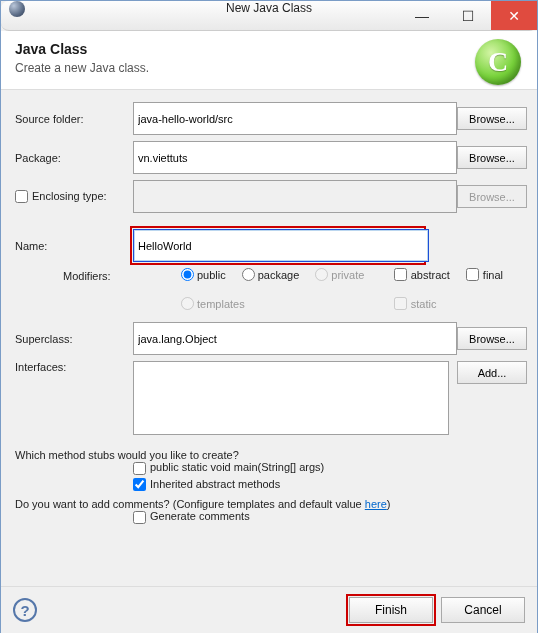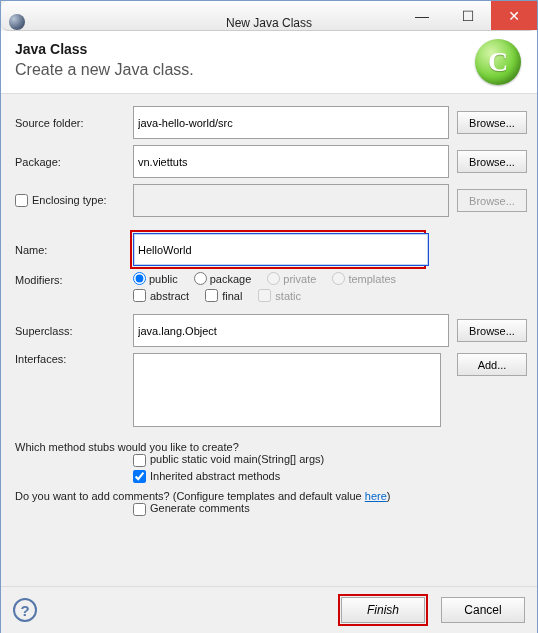--- a/index.html
+++ b/index.html
@@ -1,50 +1,50 @@
 <!DOCTYPE html>
 <html><head>
 <meta charset="utf-8">
 <style>
   * { box-sizing: border-box; font-family: "Segoe UI", Tahoma, sans-serif; }
   body { margin: 0; background: #f0f0f0; width: 538px; height: 633px; overflow: hidden; border: 1px solid #7a9cc6; }
-  .titlebar { height: 30px; background: linear-gradient(#fdfdfd,#e9e9e9); display: flex; align-items: flex-end; border-bottom: 1px solid #ccc; position: relative; border-radius: 8px; }
+  .titlebar { height: 30px; background: linear-gradient(#fdfdfd,#e9e9e9); display: flex; align-items: flex-start; border-bottom: 1px solid #ccc; position: relative; border-radius: 8px; }
   .ecl-icon { width: 16px; height: 16px; margin: 0 6px 0 8px; border-radius: 50%; background: radial-gradient(circle at 30% 30%, #b9c6d9, #5a6b85 60%, #2d3a52); position: relative; }
   .title { font-size: 12px; color: #222; position:absolute; left:0; right:0; text-align:center; pointer-events:none;}
   .winbtns { margin-left: auto; display: flex; height: 100%; }
   .winbtn { width: 46px; display:flex; align-items:center; justify-content:center; font-size:14px; color:#333; }
   .winbtn.close { background:#e04b3f; color:#fff; }
   .header { background:#fff; border-bottom:1px solid #ddd; padding:10px 14px 14px; position:relative; }
   .header h1 { margin:0; font-size:14px; font-weight:600; color:#1a1a1a;}
-  .header p { margin:4px 0 0; font-size:16px; color:#555;}
+  .header p { margin:4px 0 0; font-size:12px; color:#555;}
   .cicon { position:absolute; right:16px; top:8px; width:46px; height:46px; border-radius:50%; background: radial-gradient(circle at 35% 30%, #d4f5a6, #78d23b 55%, #3d8f14); display:flex; align-items:center; justify-content:center; box-shadow: inset -3px -3px 6px rgba(0,0,0,.2), 0 1px 2px rgba(0,0,0,.3);}
   .cicon span{ font-family: Georgia, serif; font-size:28px; font-weight:bold; color:#fff; text-shadow:0 1px 1px rgba(0,0,0,.3);}
   .content { padding: 12px 10px 6px 14px; font-size:11px; color:#222; }
   .row { display:flex; align-items:center; margin-bottom:6px; min-height:22px; }
   .label { width:118px; flex-shrink:0; }
   .field { flex:1; display:flex; align-items:center; }
   input[type=text].tbox { height:33px; border:1px solid #a0a0a0; background:#fff; font-size:11px; padding:1px 4px; width:100%; }
   input[type=text].tbox.focus { border:1px solid #1d4ed8; box-shadow: inset 0 0 0 1px #bcd7ef;}
   input[type=text].tbox[disabled]{ background:#f0f0f0; color:#999;}
-  .btn { width:70px; height:23px; margin-left:8px; border:1px solid #a9a9a9; background:linear-gradient(#fdfdfd,#e6e6e6); font-size:11px; cursor:pointer; flex-shrink:0; }
+  .btn { width:70px; height:23px; border:1px solid #a9a9a9; background:linear-gradient(#fdfdfd,#e6e6e6); font-size:11px; cursor:pointer; flex-shrink:0; }
   .btn[disabled] { color:#999; cursor:default; background:#efefef;}
   .chk { width:13px; height:13px; margin:0 4px 0 0; vertical-align:middle; }
   .radio { margin:0 3px 0 0; vertical-align:middle;}
   .radiogrp { display:flex; gap:16px; align-items:center; flex-wrap:wrap;}
   .radiogrp label{display:flex; align-items:center;}
   .disabled { color:#999; }
   .listbox { border:1px solid #a0a0a0; background:#fff; height:74px; width:100%; }
   .subrow { display:flex; align-items:center; margin-bottom:3px; margin-left:118px;}
   a.link{ color:#0066cc; text-decoration:underline; cursor:pointer;}
   .footer { position:absolute; bottom:0; left:1px; right:1px; border-top:1px solid #ddd; background:#f0f0f0; padding:10px 12px; display:flex; align-items:center;}
   .help { width:24px; height:24px; border:2px solid #5577aa; border-radius:50%; color:#5577aa; font-size:15px; font-weight:bold; display:flex; align-items:center; justify-content:center; cursor:pointer;}
   .footerbtns { margin-left:auto; display:flex; gap:8px;}
   .footerbtns .btn{ width:84px; height:26px; font-size:12px;}
   .hl-name { border:2px solid #c00; padding:1px; margin:-3px; display:inline-block; }
-  .hl-finish { outline:2px solid #c00; outline-offset:1px;font-style:italic; }
+  .hl-finish { outline:2px solid #c00; outline-offset:1px; }
   .ifcol { display:flex; flex-direction:column; margin-left:8px; flex-shrink:0;}
 </style>
 </head>
 <body>
 
 <div class="titlebar">
   <div class="ecl-icon"></div>
   <div class="title">New Java Class</div>
   <div class="winbtns">
     <div class="winbtn">—</div>
@@ -91,23 +91,23 @@
 
   <div class="row">
     <div class="label">Name:</div>
     <div class="field">
       <span class="hl-name" style="width:296px;">
         <input type="text" class="tbox focus" style="width: 296px;" value="HelloWorld">
       </span>
     </div>
   </div>
 
-  <div class="row" style="align-items:flex-start;">
+  <div class="row" style="align-items:flex-start;margin-left:48px;">
     <div class="label" style="padding-top:2px;">Modifiers:</div>
-    <div class="field" style="flex-direction:column; align-items:flex-start; gap:4px;">
+    <div class="field" style="align-items:flex-start; gap:4px;">
       <div class="radiogrp">
         <label>
             <input type="radio" class="radio" name="vis" checked="" style="">
             <span>public</span>
           </label>
         <label>
             <input type="radio" class="radio" name="vis" style="">
             <span>package</span>
           </label>
         <label class="disabled">

